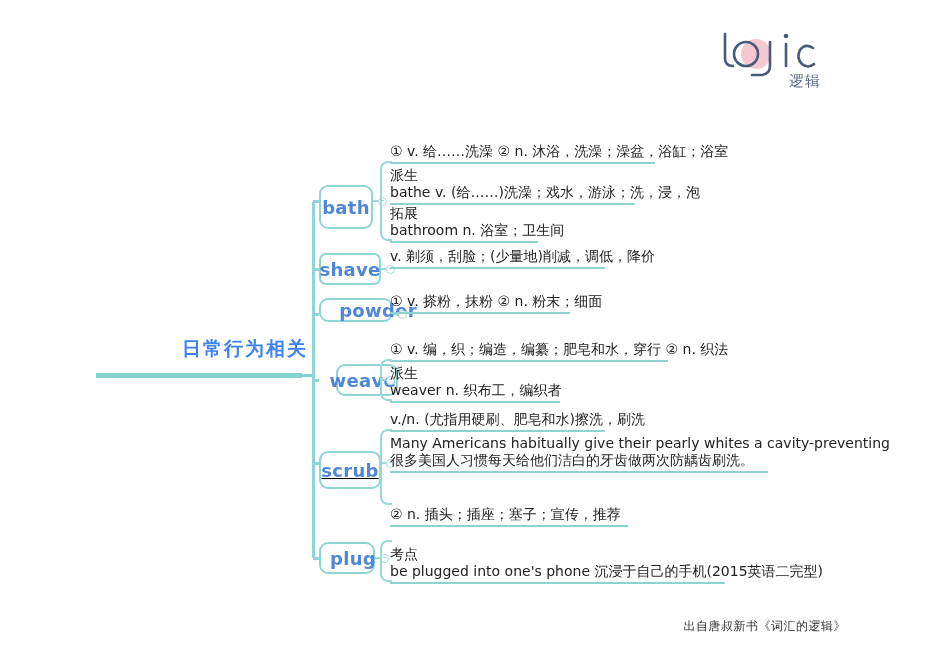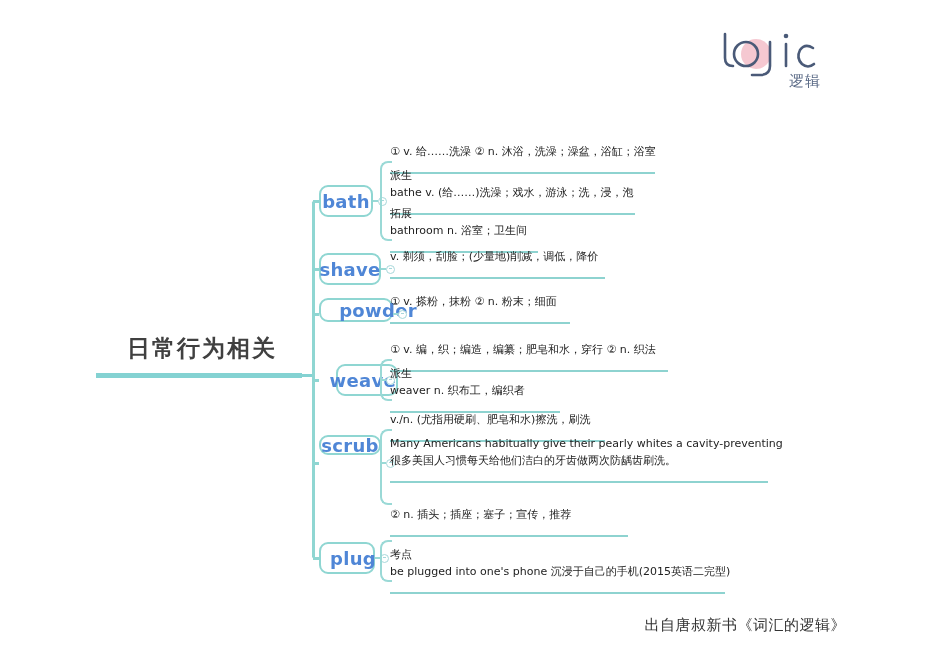--- a/index.html
+++ b/index.html
@@ -40,25 +40,25 @@
 
   
   #root-node {
     position: absolute;
     left: 96px;
     top: 331px;
     width: 212px;
     height: 52px;
   }
   #root-title {
-    font-size: 23px;
+    font-size: 19px;
     font-weight: bold;
-    color: #404040;
+    color: #3b82f6;
     letter-spacing: 2px;
-    text-align: center;
+    text-align: right;
     line-height: 34px;
     font-family: "DejaVu Sans", sans-serif;
   }
   #root-underline {
     position: absolute;
     left: 0;
     top: 42px;
     width: 206px;
     height: 5px;
     background: #84d2d2;
@@ -148,39 +148,39 @@
     border-bottom-left-radius: 8px;
     box-sizing: border-box;
   }
 
   
   .leaf {
     position: absolute;
     box-sizing: border-box;
   }
   .leaf-text {
-    font-size: 11px;
+    font-size: 14px;
     color: #222222;
     line-height: 17px;
     font-family: "DejaVu Sans", sans-serif;
     white-space: nowrap;
-    padding-bottom: 12px;
+    padding-bottom: 2px;
   }
   .leaf-underline {
     height: 1.6px;
     background: #8ed3d0;
   }
   .leaf-line { display: block; }
 
   
   #footer {
     position: absolute;
     right: 104px;
     bottom: 37px;
-    font-size: 15px;
+    font-size: 12px;
     color: #333333;
     font-family: "DejaVu Sans", sans-serif;
     letter-spacing: 0.5px;
   }
 </style>
 </head>
 <body>
 
 <div id="logo-area">
   <svg id="logo-mark" width="110" height="50" viewBox="0 0 110 50">
@@ -200,21 +200,21 @@
 <div id="root-node">
   <div id="root-title">日常行为相关</div>
   <div id="root-underline"></div>
 </div>
 <div id="root-stub"></div>
 <div id="trunk"></div>
 
 <div id="branch-layer">
     <div class="branch">
       <div class="branch-elbow" style="left: 313px; top: 200px; width: 6px;"></div>
-      <div class="node-box" style="left: 319px; top: 185px; width: 54px; height: 32px; align-items: center;">
+      <div class="node-box" style="left: 319px; top: 185px; width: 54px; height: 44px; align-items: center;">
         <span class="node-label">bath</span>
       </div>
       <div class="toggle-stub" style="left: 373px; top: 200px; width: 5px;"></div>
       <div class="toggle" style="left: 378px; top: 196.5px;"></div>
       <div class="toggle-stub" style="left: 387px; top: 200px; width: 0px;"></div>
       <div class="leaf" style="left: 390px; top: 143px; width: 265px;">
         <div class="leaf-text">
           <span class="leaf-line">① v. 给……洗澡 ② n. 沐浴，洗澡；澡盆，浴缸；浴室</span>
         </div>
         <div class="leaf-underline"></div>
@@ -230,21 +230,21 @@
         <div class="leaf-text">
           <span class="leaf-line">拓展</span>
           <span class="leaf-line">bathroom n. 浴室；卫生间</span>
         </div>
         <div class="leaf-underline"></div>
       </div>
       <div class="group-bracket" style="left: 380px; top: 161px; width: 12px; height: 80px;"></div>
     </div>
     <div class="branch">
       <div class="branch-elbow" style="left: 313px; top: 268px; width: 6px;"></div>
-      <div class="node-box" style="left: 319px; top: 253px; width: 62px; height: 32px;">
+      <div class="node-box" style="left: 319px; top: 253px; width: 62px; height: 32px; border-radius: 7px;">
         <span class="node-label">shave</span>
       </div>
       <div class="toggle-stub" style="left: 381px; top: 268px; width: 5px;"></div>
       <div class="toggle" style="left: 386px; top: 264.5px;"></div>
       <div class="toggle-stub" style="left: 395px; top: 268px; width: 0px;"></div>
       <div class="leaf" style="left: 390px; top: 248px; width: 215px;">
         <div class="leaf-text">
           <span class="leaf-line">v. 剃须，刮脸；(少量地)削减，调低，降价</span>
         </div>
         <div class="leaf-underline"></div>
@@ -283,21 +283,21 @@
         <div class="leaf-text">
           <span class="leaf-line">派生</span>
           <span class="leaf-line">weaver n. 织布工，编织者</span>
         </div>
         <div class="leaf-underline"></div>
       </div>
       <div class="group-bracket" style="left: 380px; top: 359px; width: 12px; height: 42px;"></div>
     </div>
     <div class="branch">
       <div class="branch-elbow" style="left: 313px; top: 462px; width: 6px;"></div>
-      <div class="node-box" style="left: 319px; top: 435px; width: 62px; height: 20px;">
+      <div class="node-box" style="left: 319px; top: 451px; width: 62px; height: 38px; text-decoration: underline;">
         <span class="node-label">scrub</span>
       </div>
       <div class="toggle-stub" style="left: 381px; top: 462px; width: 5px;"></div>
       <div class="toggle" style="left: 386px; top: 458.5px;"></div>
       <div class="toggle-stub" style="left: 395px; top: 462px; width: 0px;"></div>
       <div class="leaf" style="left: 390px; top: 411px; width: 215px;">
         <div class="leaf-text">
           <span class="leaf-line">v./n. (尤指用硬刷、肥皂和水)擦洗，刷洗</span>
         </div>
         <div class="leaf-underline"></div>

